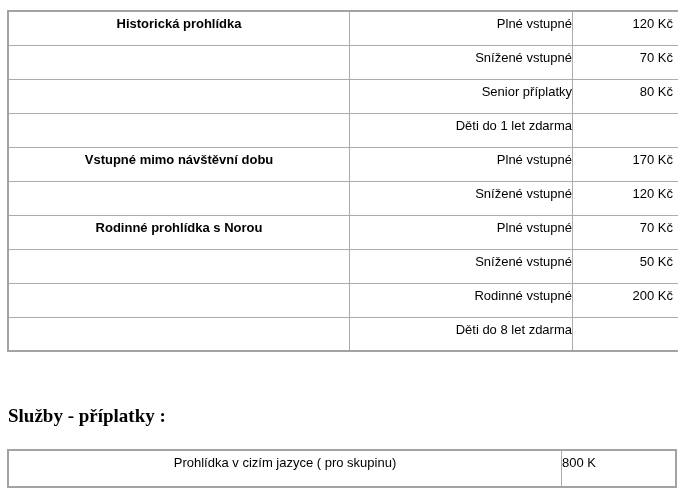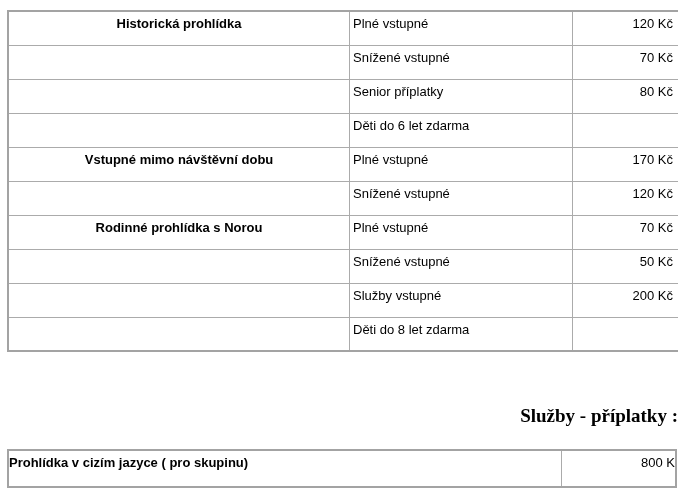--- a/index.html
+++ b/index.html
@@ -26,38 +26,37 @@
     font-size: 13px;
     line-height: 19px;
     padding: 2px 0 0 0;
     overflow: hidden;
     white-space: nowrap;
   }
 
   #main-table { margin-top: 10px; width: 659px; }
   #main-table tr { height: 34px; }
   #main-table td.col-category { width: 340px; text-align: center; font-weight: bold; }
-  #main-table td.col-item     { width: 219px; text-align: left; padding-left: 3px; }
+  #main-table td.col-item     { width: 219px; text-align: right; padding-left: 3px; }
   #main-table td.col-price    { width: 100px; text-align: right; padding-right: 48px; }
 
   
   .services-heading {
     margin: 53px 0 0 8px;
     font-family: "Liberation Serif", "DejaVu Serif", serif;
     font-weight: bold;
     font-size: 19px;
     line-height: 22px;
-    text-align: right;
   }
 
   
   #services-table { margin-top: 22px; width: 665px; }
   #services-table tr { height: 37px; }
-  #services-table td.col-service { width: 552px; text-align: left; font-weight: bold; margin-left: 36px; }
-  #services-table td.col-service-price { width: 113px; text-align: right; }
+  #services-table td.col-service { width: 552px; text-align: center; font-weight: normal; margin-left: 36px; }
+  #services-table td.col-service-price { width: 113px; text-align: left; }
 </style>
 </head>
 <body>
 
 <table class="grid" id="main-table">
   <tbody>
     <tr>
       <td class="col-category">Historická prohlídka</td>
       <td class="col-item">Plné vstupné</td>
       <td class="col-price">120 Kč</td>
@@ -67,21 +66,21 @@
       <td class="col-item">Snížené vstupné</td>
       <td class="col-price">70 Kč</td>
     </tr>
     <tr>
       <td class="col-category"></td>
       <td class="col-item">Senior příplatky</td>
       <td class="col-price">80 Kč</td>
     </tr>
     <tr>
       <td class="col-category"></td>
-      <td class="col-item">Děti do 6 let zdarma</td>
+      <td class="col-item">Děti do 1 let zdarma</td>
       <td class="col-price"></td>
     </tr>
     <tr>
       <td class="col-category">Vstupné mimo návštěvní dobu</td>
       <td class="col-item">Plné vstupné</td>
       <td class="col-price">170 Kč</td>
     </tr>
     <tr>
       <td class="col-category"></td>
       <td class="col-item">Snížené vstupné</td>
@@ -92,21 +91,21 @@
       <td class="col-item">Plné vstupné</td>
       <td class="col-price">70 Kč</td>
     </tr>
     <tr>
       <td class="col-category"></td>
       <td class="col-item">Snížené vstupné</td>
       <td class="col-price">50 Kč</td>
     </tr>
     <tr>
       <td class="col-category"></td>
-      <td class="col-item">Služby vstupné</td>
+      <td class="col-item">Rodinné vstupné</td>
       <td class="col-price">200 Kč</td>
     </tr>
     <tr>
       <td class="col-category"></td>
       <td class="col-item">Děti do 8 let zdarma</td>
       <td class="col-price"></td>
     </tr>
   </tbody>
 </table>
 

